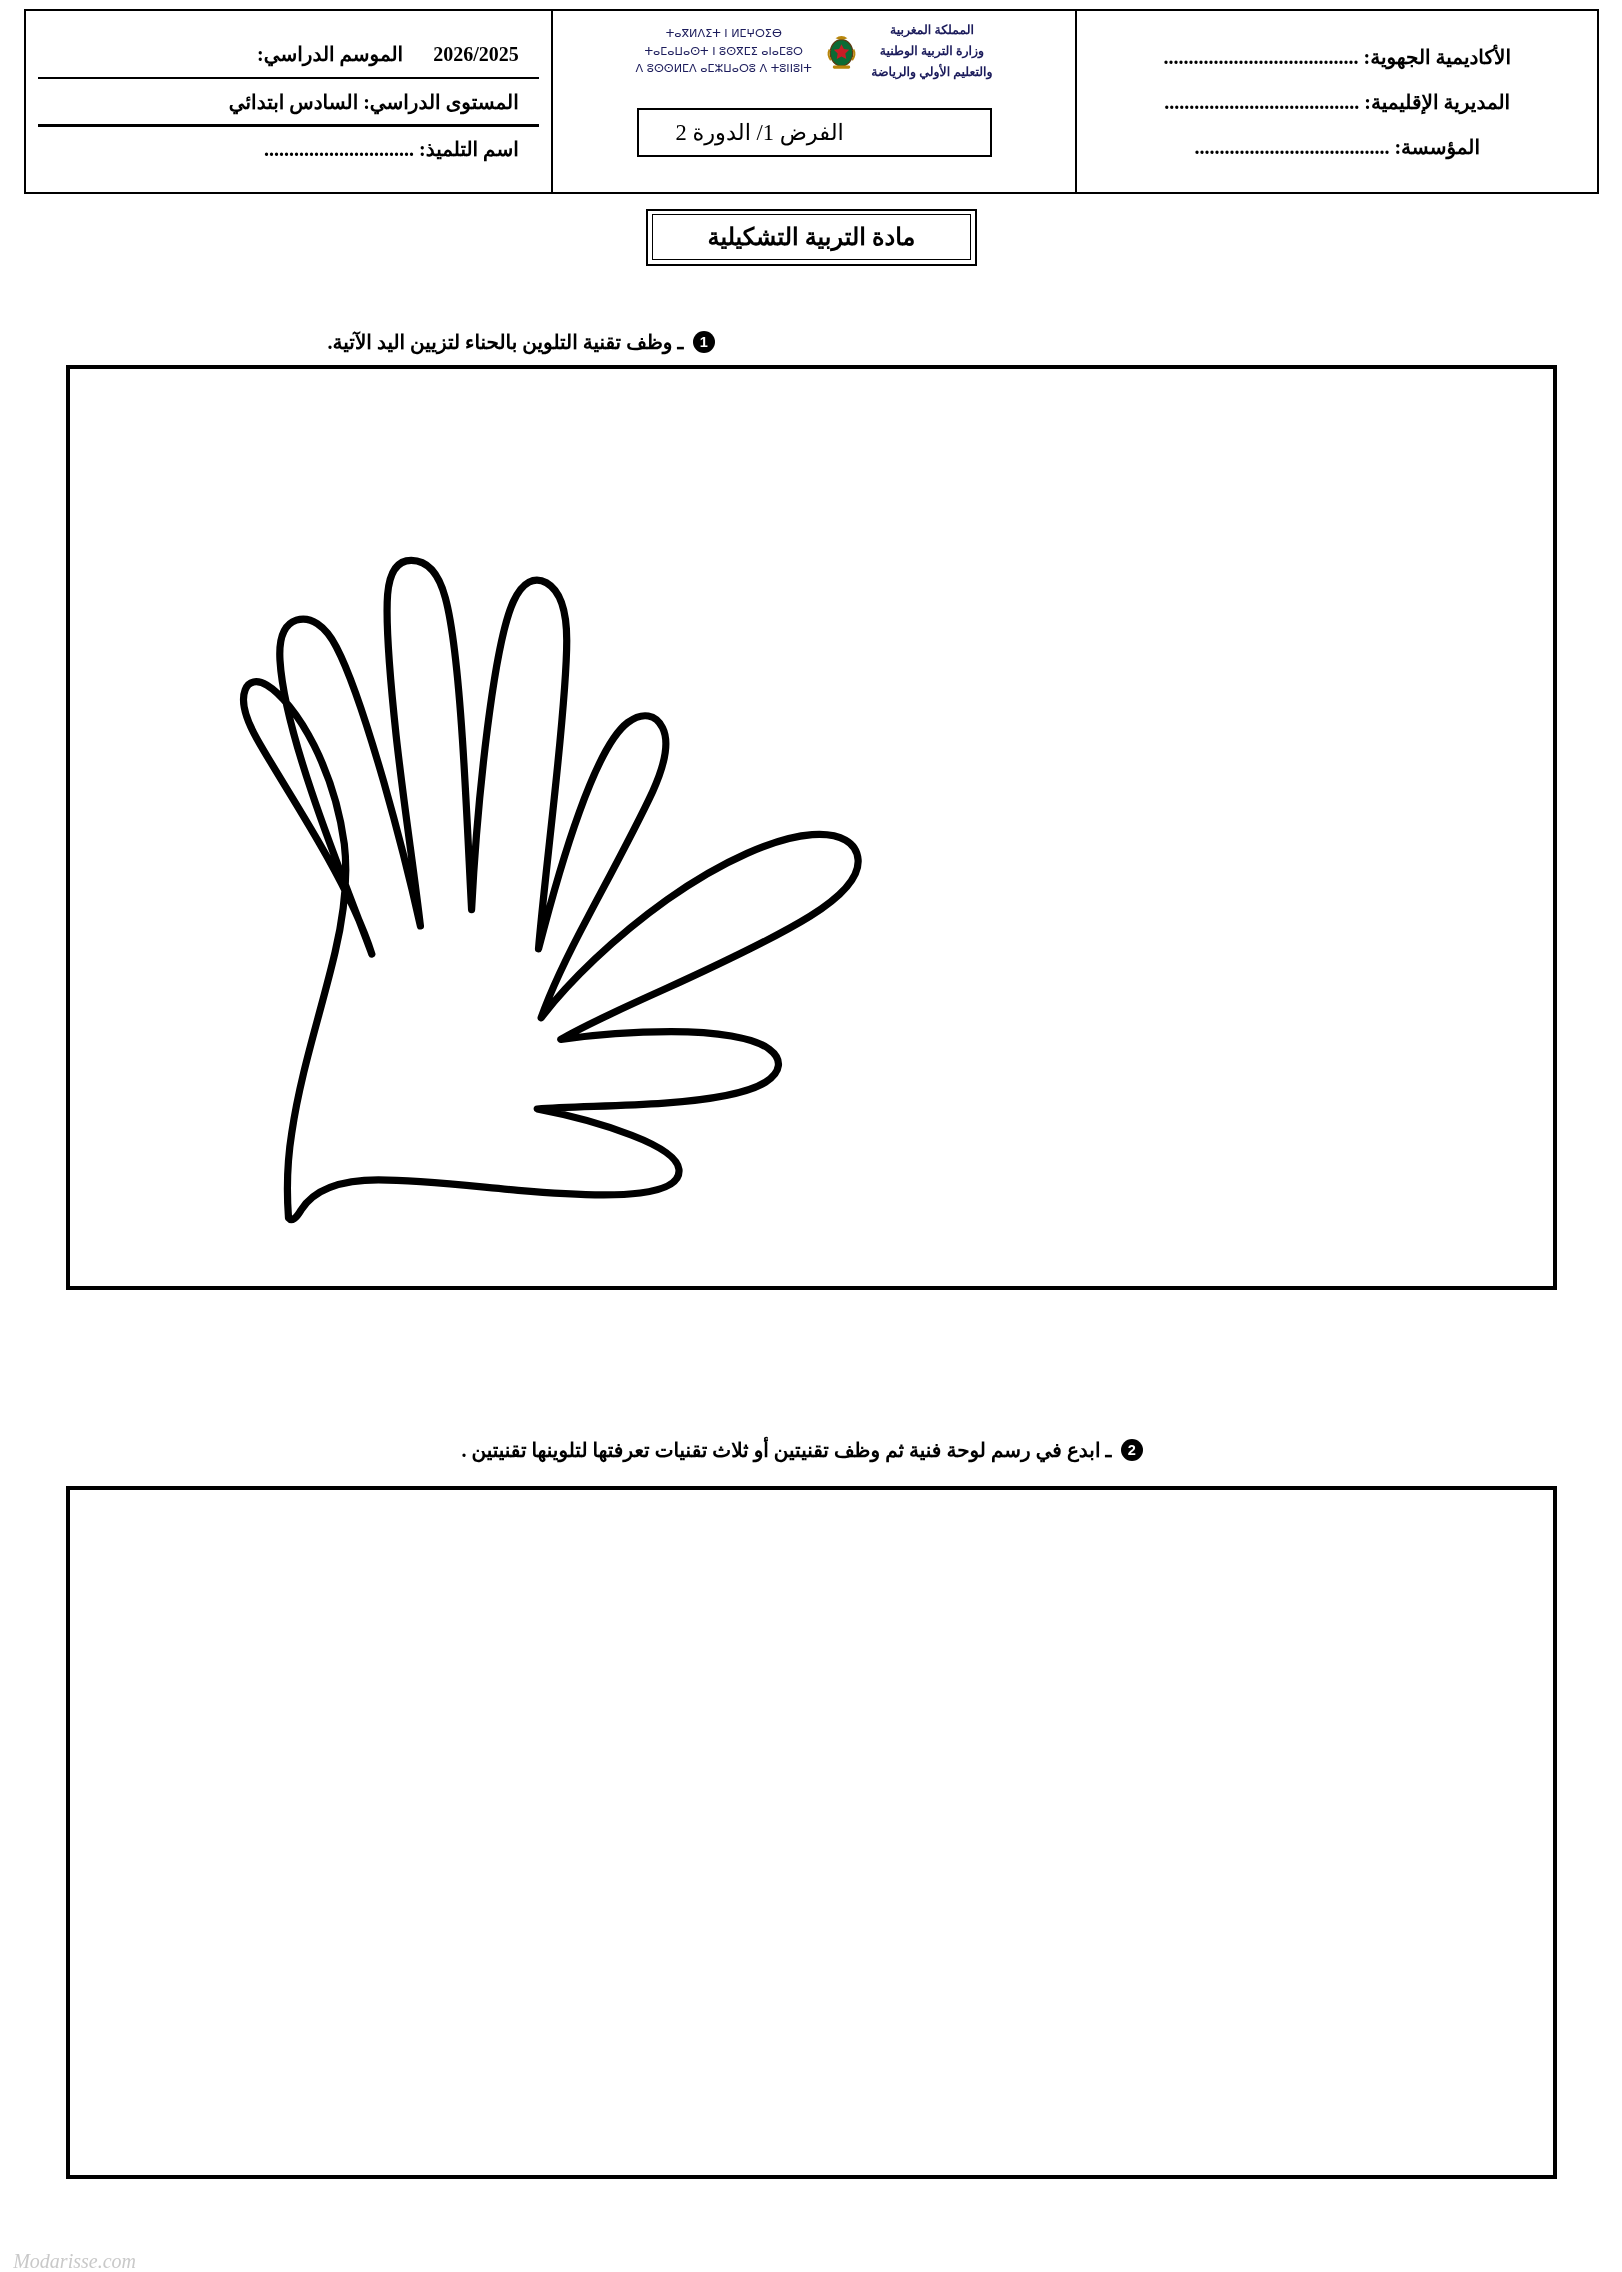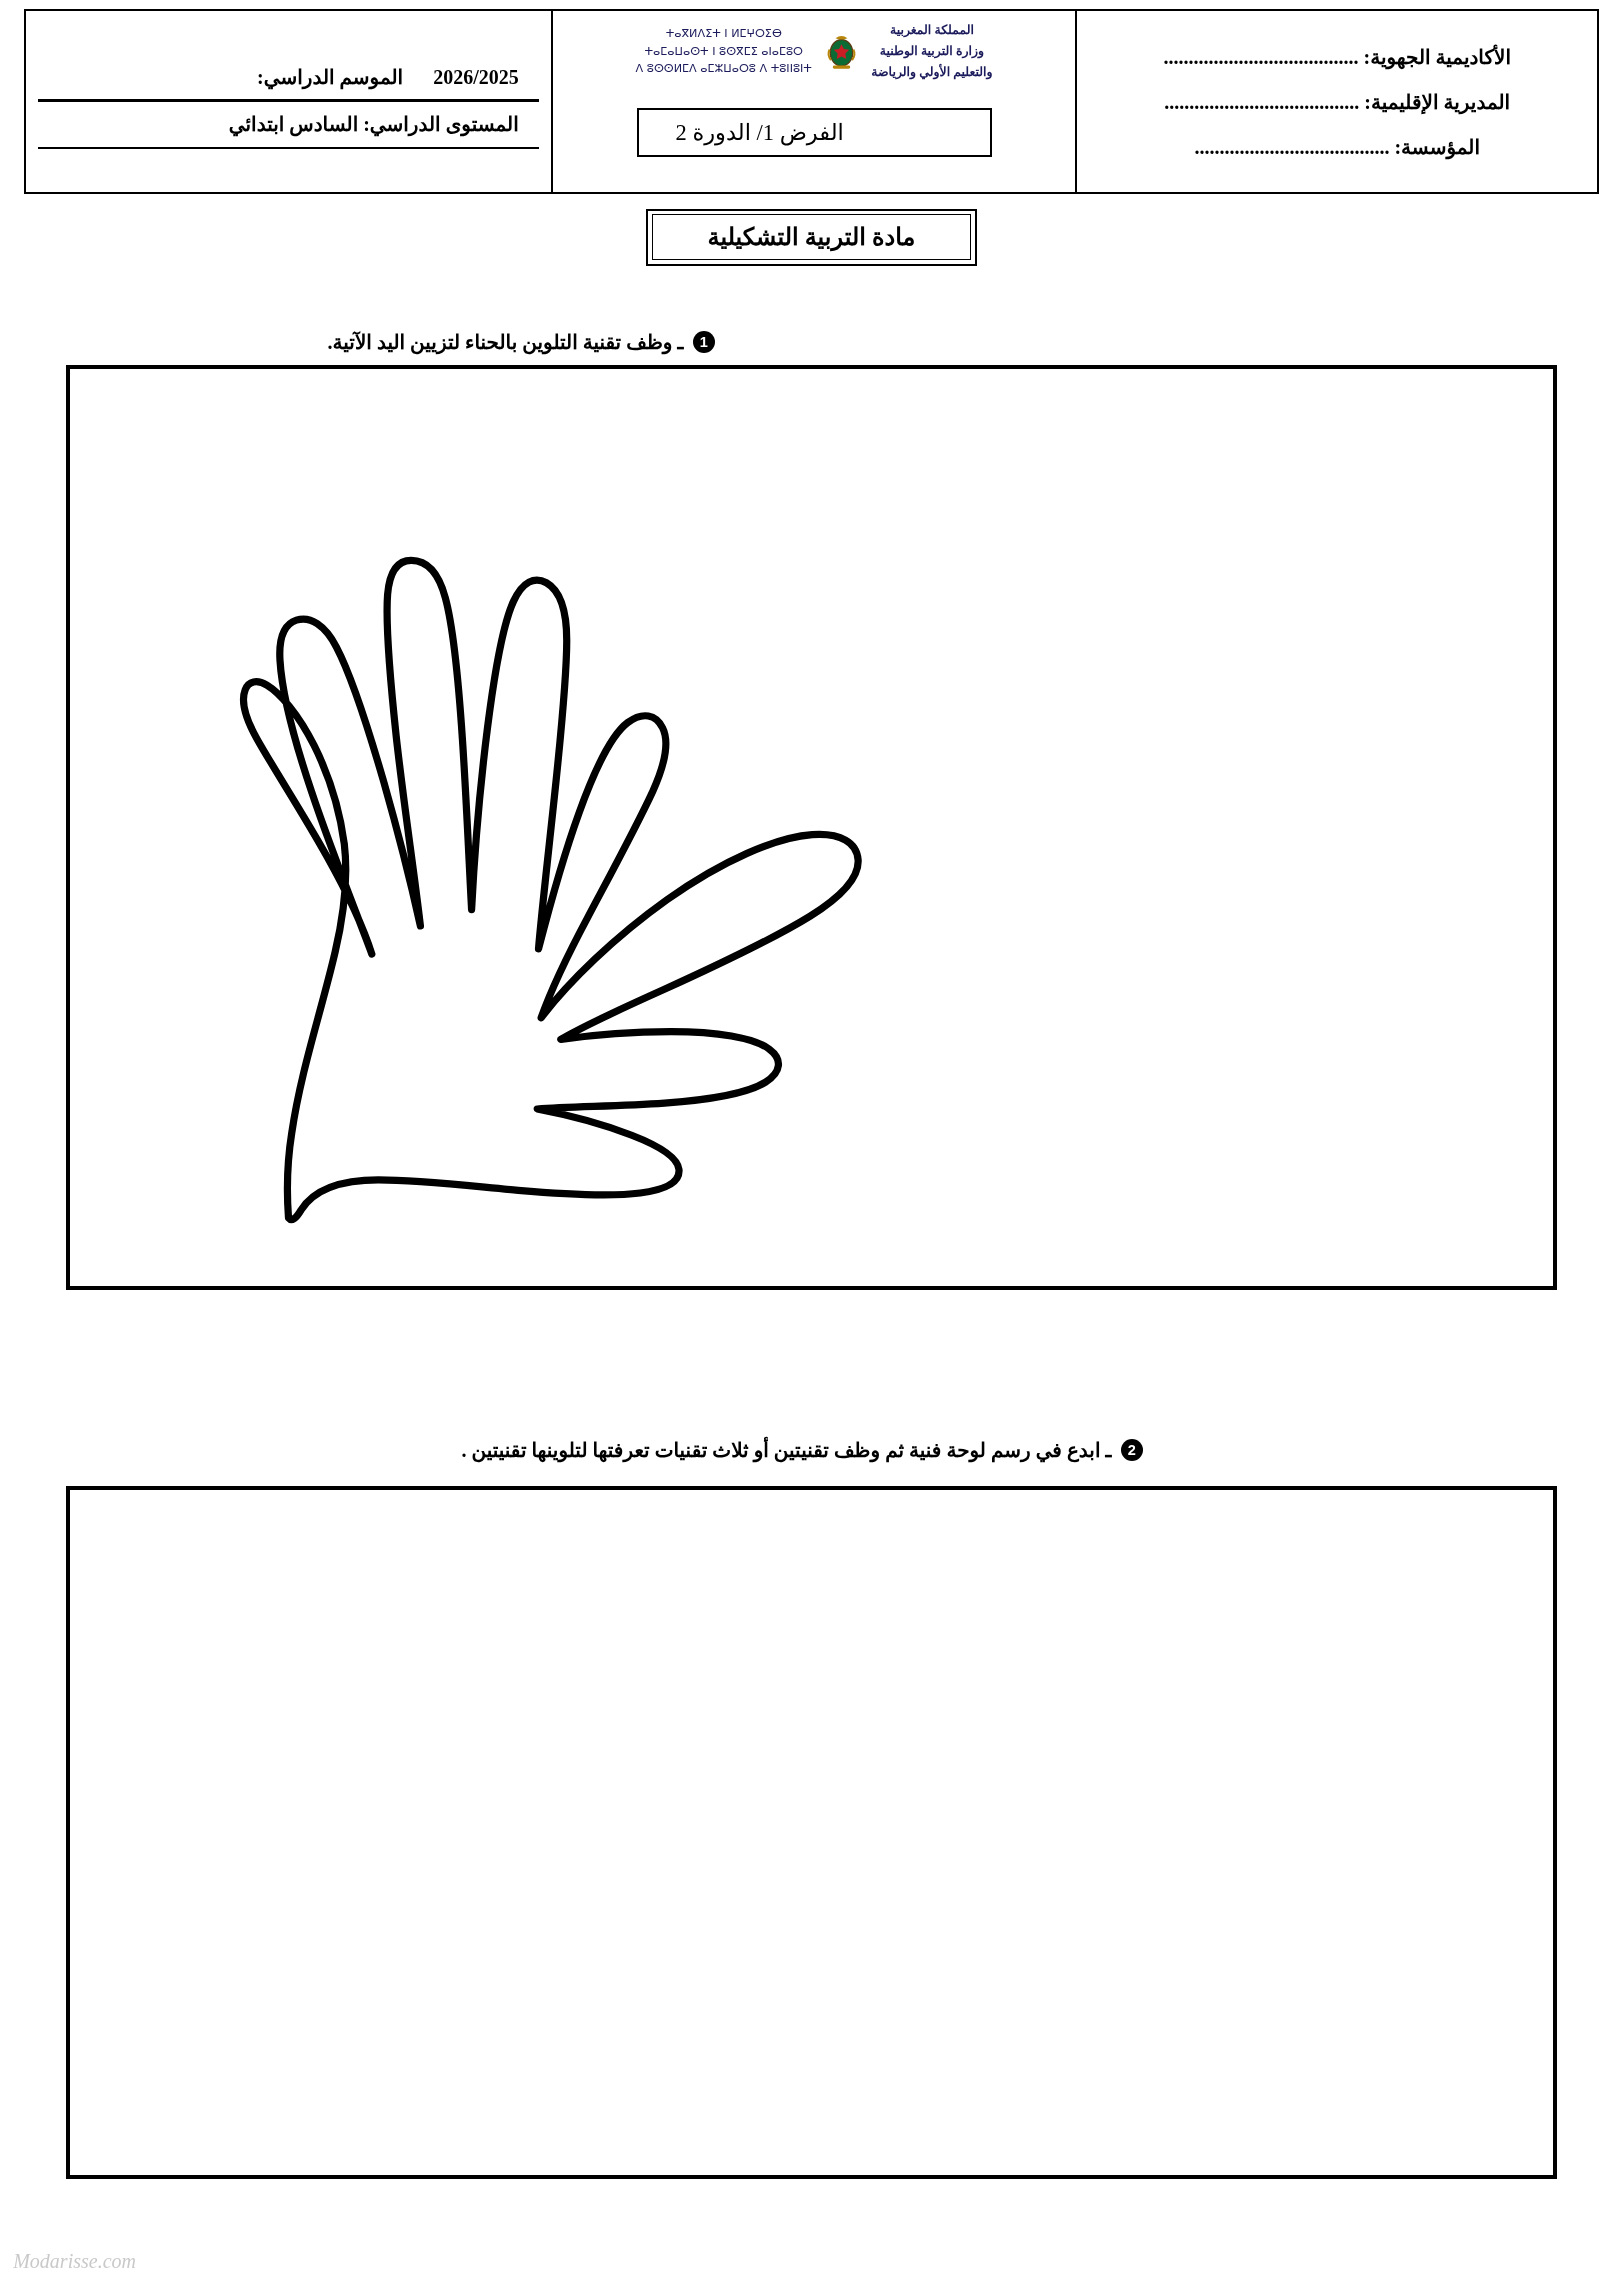--- a/index.html
+++ b/index.html
@@ -256,20 +256,21 @@
 
   <div class="hdr-col left">
     <div class="hdr-line">
       <span>2026/2025</span>
       &nbsp;&nbsp;&nbsp;&nbsp;
       <span>الموسم الدراسي:</span>
     </div>
     <div class="hdr-sep"></div>
     <div class="hdr-line">المستوى الدراسي: السادس ابتدائي</div>
     <div class="hdr-sep"></div>
+    <div class="hdr-line">اسم التلميذ: ..............................</div>
   </div>
 </div>
 
 <div class="subject-wrap">
   <div class="subject-box">
     <div class="subject-inner">مادة التربية التشكيلية</div>
   </div>
 </div>
 
 <div class="q-line" id="q1-line">

